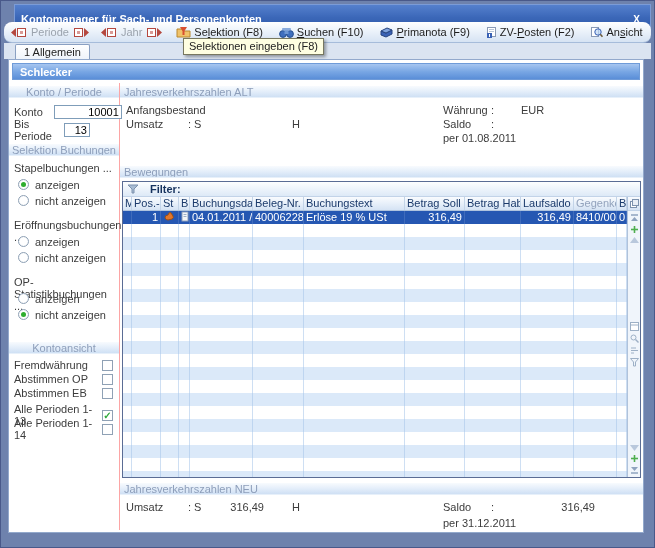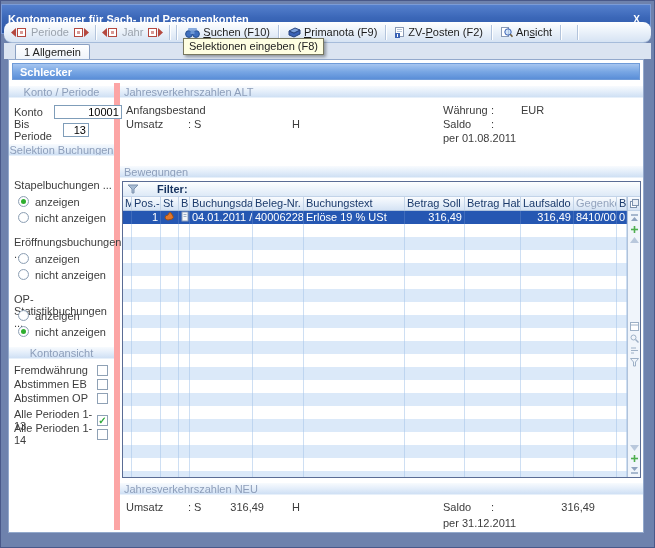--- a/index.html
+++ b/index.html
@@ -1,20 +1,20 @@
 <!DOCTYPE html>
 <html><head>
 <meta charset="utf-8">
 <style>
   * { margin:0; padding:0; box-sizing:border-box; }
   body { background:#9aa7c2; }
   .stage { position:relative; width:655px; height:548px; font-family:"Liberation Sans",sans-serif; font-size:11px; color:#3c3c3c; background:#6e82ad; overflow:hidden; border:1px solid #49598a; }
 
   
-  .titlebar { position:absolute; left:0; right:3px; top:3px; height:30px;
+  .titlebar { position:absolute; left:13px; right:3px; top:3px; height:30px;
     background:linear-gradient(180deg,#5580cd 0%,#3b67b8 45%,#2d56a4 100%);
     border:1px solid #7b9bd6; display:flex; align-items:center; padding:0 6px; }
   .titlebar .title { color:#fff; font-weight:bold; white-space:nowrap; }
   .titlebar .close { margin-left:auto; color:#fff; font-weight:bold; font-size:10px; padding:0 4px; cursor:default; }
 
   .toolbar { position:absolute; left:3px; right:3px; top:21px; height:21px;
     background:linear-gradient(180deg,#ffffff 0%,#eef4fb 40%,#d6e3f3 100%);
     border-bottom:1px solid #a6bcda; display:flex; align-items:center; padding:0 4px; white-space:nowrap;border-radius:8px; }
   .tbtn { display:flex; align-items:center; gap:3px; padding:1px 4px; border:1px solid transparent; border-radius:2px; color:#1c1c1c; }
   .tlabel.disabled { color:#9ba3ad; padding:0 2px; }
@@ -30,34 +30,34 @@
     padding:1px 5px 2px 5px; color:#222; box-shadow:2px 2px 3px rgba(0,0,0,.35); }
 
   .content { position:absolute; left:7px; right:10px; top:58px; bottom:14px; background:#fff; border:1px solid #93a9cc; }
 
   
   .acct-bar { margin:3px; height:17px; line-height:16px;
     background:linear-gradient(180deg,#a7c6f0 0%,#79a7e4 50%,#5a8ed8 100%);
     border:1px solid #6f9bd8; color:#fff; font-weight:bold; padding-left:7px; }
 
   .main { display:flex; height:calc(100% - 25px); }
-  .left-panel { width:111px; border-right:6px solid #fca5a5; position:relative; }
+  .left-panel { width:111px; border-right:1px solid #fca5a5; position:relative; }
   .right-panel { flex:1; display:flex; flex-direction:column; position:relative; }
 
   .sec-bar { height:13px; line-height:12px; font-size:11px; color:#8d9eba;
     background:linear-gradient(180deg,#f8fbfe 0%,#e4eefa 50%,#cfe0f4 100%);
     border-top:1px solid #ffffff; border-bottom:1px solid #e7f0fa; overflow:hidden; white-space:nowrap;margin-top:13px; }
   .sec-bar.center { text-align:center; }
   .sec-bar.left { padding-left:4px; }
 
   
   .frow { display:flex; align-items:center; padding:0 5px; height:15px;gap:11px; }
   .frow label { flex:1; }
   .tinput { border:1px solid #7f9db9; height:14px; font-family:"Liberation Sans",sans-serif; font-size:11px; text-align:right; padding:0 2px; background:#fff; color:#000; }
-  .glabel { padding-left:5px; margin-top:23px; height:13px; }
+  .glabel { padding-left:5px; margin-top:6px; height:13px; }
   .rrow { display:flex; align-items:center; gap:6px; padding-left:9px; height:13px; margin-top:3px; }
   .radio { width:11px; height:11px; border-radius:50%; border:1px solid #8fa1b5; background:radial-gradient(#fff 55%, #dfe7ee); flex:none; }
   .radio.sel { position:relative; }
   .radio.sel::after { content:''; position:absolute; left:2px; top:2px; width:5px; height:5px; border-radius:50%; background:#2fae2f; }
   .cbrow { display:flex; align-items:center; padding:0 6px 0 5px; height:14px; }
   .cbrow label { flex:1; }
   .cb { width:11px; height:11px; border:1px solid #8fa1b5; background:#fff; flex:none; text-align:center; }
   .cb.sel::after { content:'\2713'; color:#2fa83c; font-size:10px; font-weight:bold; line-height:10px; display:block; }
 
   
@@ -70,21 +70,21 @@
   .jv { width:52px; text-align:right; }
   .jh { margin-left:28px; }
   .rl { width:48px; }
   .rc { width:30px; }
   .rv { flex:1; }
   .rv.num { text-align:right; }
 
   
   .table-wrap { margin:3px 2px 0 2px; border:1px solid #5a6c94; height:307px; display:flex; flex-direction:column; background:#fff; }
   .filter-row { height:15px; background:linear-gradient(180deg,#fdfeff,#dde9f7); border-bottom:1px solid #c2d3e8;
-    display:flex; align-items:center; gap:18px; padding-left:4px; font-weight:bold; color:#16325e; }
+    display:flex; align-items:center; gap:11px; padding-left:4px; font-weight:bold; color:#16325e; }
   .grid-zone { flex:1; display:flex; min-height:0; }
   .grid { flex:1; display:flex; flex-direction:column; min-width:0; }
   .hdr-row { height:14px; display:flex; background:linear-gradient(180deg,#f9fbfe 0%,#e9f1fa 45%,#d5e3f4 100%); border-bottom:1px solid #aec3de; color:#1b3a6b; }
   .hcell { border-right:1px solid #c3d4e8; padding:0 2px; overflow:hidden; white-space:nowrap; line-height:13px; }
   .hcell.dim { color:#93a3bd; }
   .data-row { height:13px; display:flex; background:#2557b2; color:#fff; }
   .dcell { padding:0 2px; overflow:hidden; white-space:nowrap; line-height:13px; border-right:1px solid rgba(255,255,255,.12); }
   .num { text-align:right; }
   .c0{width:9px;flex:none}.c1{width:29px;flex:none}.c2{width:18px;flex:none}.c3{width:11px;flex:none}
   .c4{width:63px;flex:none}.c5{width:51px;flex:none}.c6{flex:1;min-width:0}.c7{width:60px;flex:none}
@@ -147,20 +147,29 @@
       <span>
           <svg width="17" height="11">
             <rect x="1.5" y="1.5" width="8" height="8" fill="#fff" stroke="#b5483f"></rect>
             <rect x="4" y="4" width="3" height="3" fill="#d99a96"></rect>
             <polygon points="11,1 16,5.5 11,10" fill="#b5483f"></polygon>
           </svg>
         </span>
     </span>
     <span class="tsep"></span>
 
+    <span class="tbtn">
+      <span>
+          <svg width="15" height="12">
+            <path d="M1 3 L6 3 L7 5 L14 5 L14 11 L1 11 Z" fill="#f0c36a" stroke="#b9882f" stroke-width="1"></path>
+            <polygon points="4,1 11,1 8.5,5 8.5,9 6.5,9 6.5,5" fill="#d94f30"></polygon>
+          </svg>
+        </span>
+      <span>Se<u>l</u>ektion (F8)</span>
+    </span>
     <span class="tsep"></span>
     <span class="tbtn">
       <span>
           <svg width="15" height="11">
             <circle cx="4" cy="7" r="3.4" fill="#3f6fbe" stroke="#27508f"></circle>
             <circle cx="11" cy="7" r="3.4" fill="#3f6fbe" stroke="#27508f"></circle>
             <rect x="5.5" y="3" width="4" height="4" fill="#6d97d4"></rect>
             <rect x="3" y="1" width="9" height="2.5" rx="1" fill="#89abdd"></rect>
           </svg>
         </span>
@@ -257,32 +266,32 @@
         <div class="glabel" style="margin-top:12px">OP-Statistikbuchungen ...</div>
         <div class="rrow">
           <span class="radio"></span>
           <span>anzeigen</span>
         </div>
         <div class="rrow">
           <span class="radio sel"></span>
           <span>nicht anzeigen</span>
         </div>
 
-        <div class="sec-bar center" style="margin-top:8px">Kontoansicht</div>
+        <div class="sec-bar center" style="margin-top:20px">Kontoansicht</div>
 
         <div class="cbrow" style="margin-top:4px">
           <label>Fremdwährung</label>
           <span class="cb"></span>
         </div>
         <div class="cbrow">
+          <label>Abstimmen OP</label>
+          <span class="cb"></span>
+        </div>
+        <div class="cbrow">
           <label>Abstimmen EB</label>
-          <span class="cb"></span>
-        </div>
-        <div class="cbrow">
-          <label>Abstimmen OP</label>
           <span class="cb"></span>
         </div>
         <div class="cbrow" style="margin-top:8px">
           <label>Alle Perioden 1-13</label>
           <span class="cb sel"></span>
         </div>
         <div class="cbrow">
           <label>Alle Perioden 1-14</label>
           <span class="cb"></span>
         </div>

